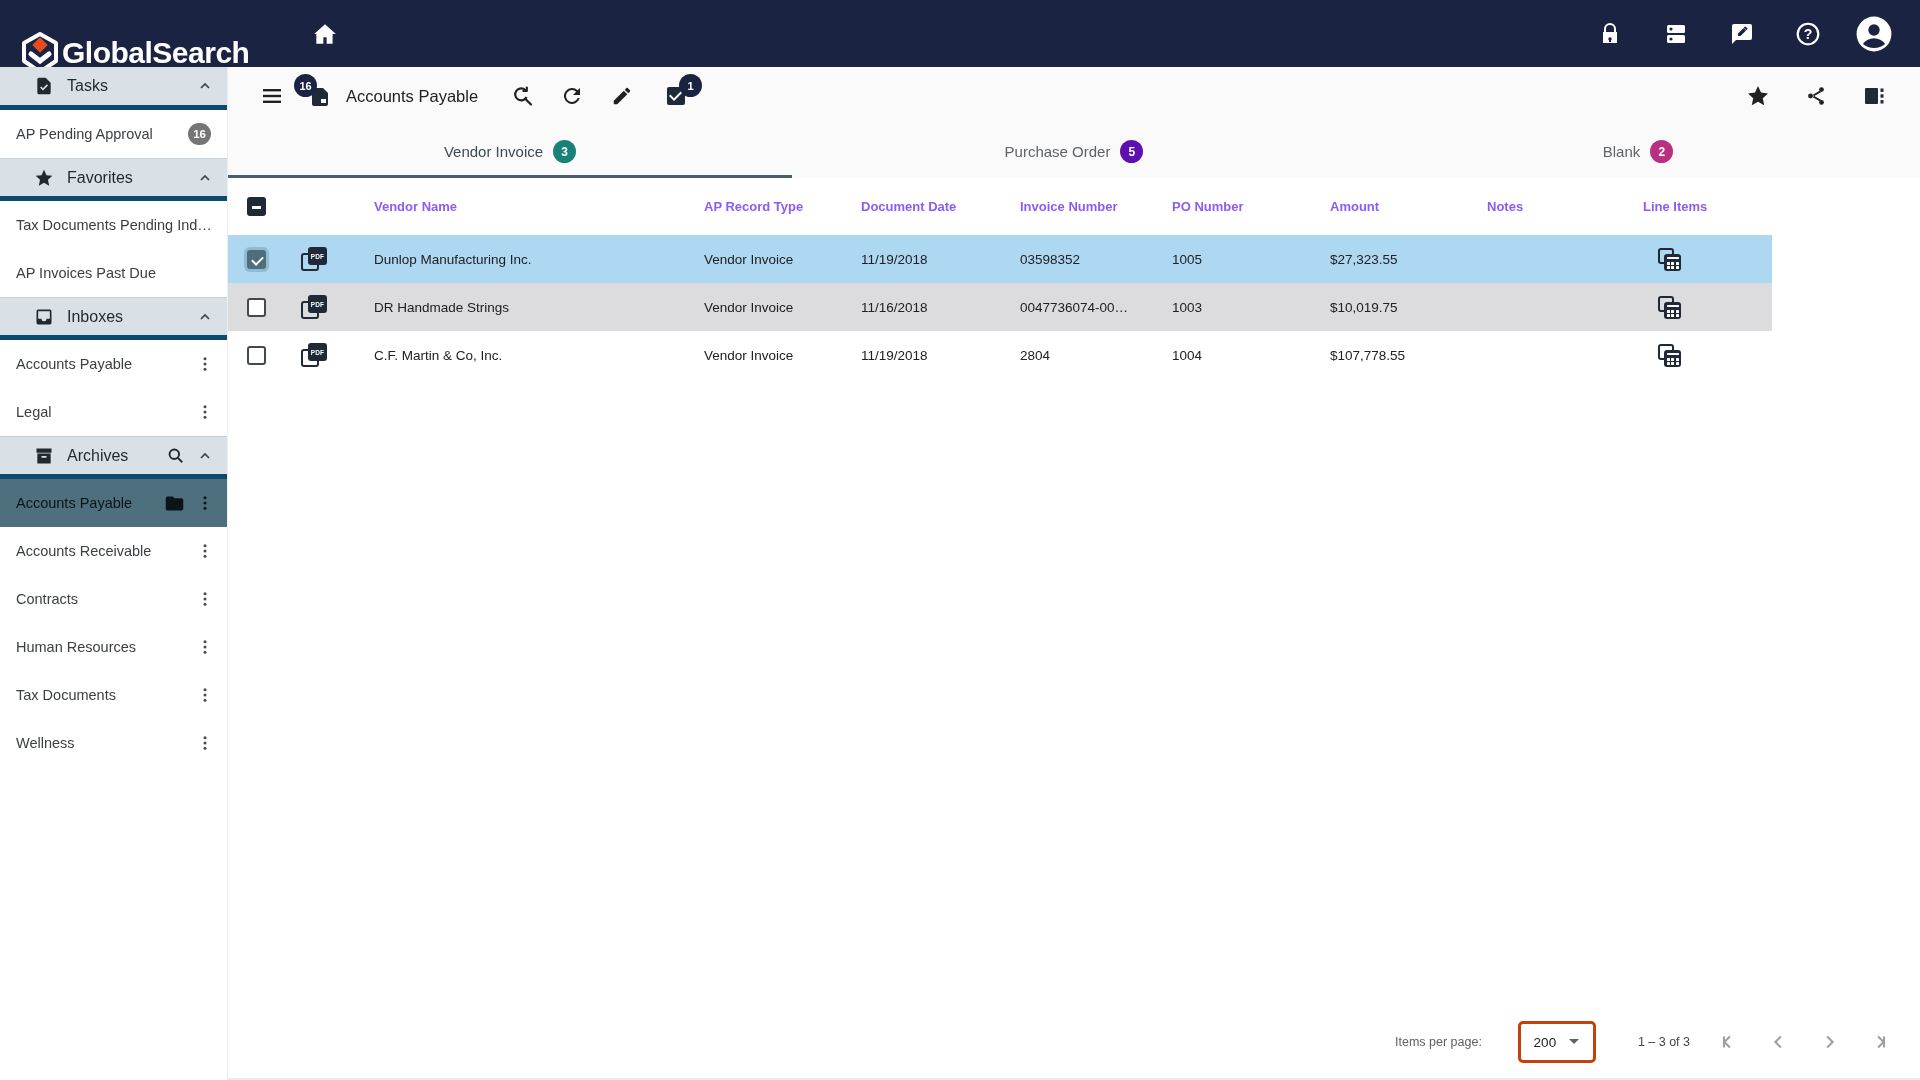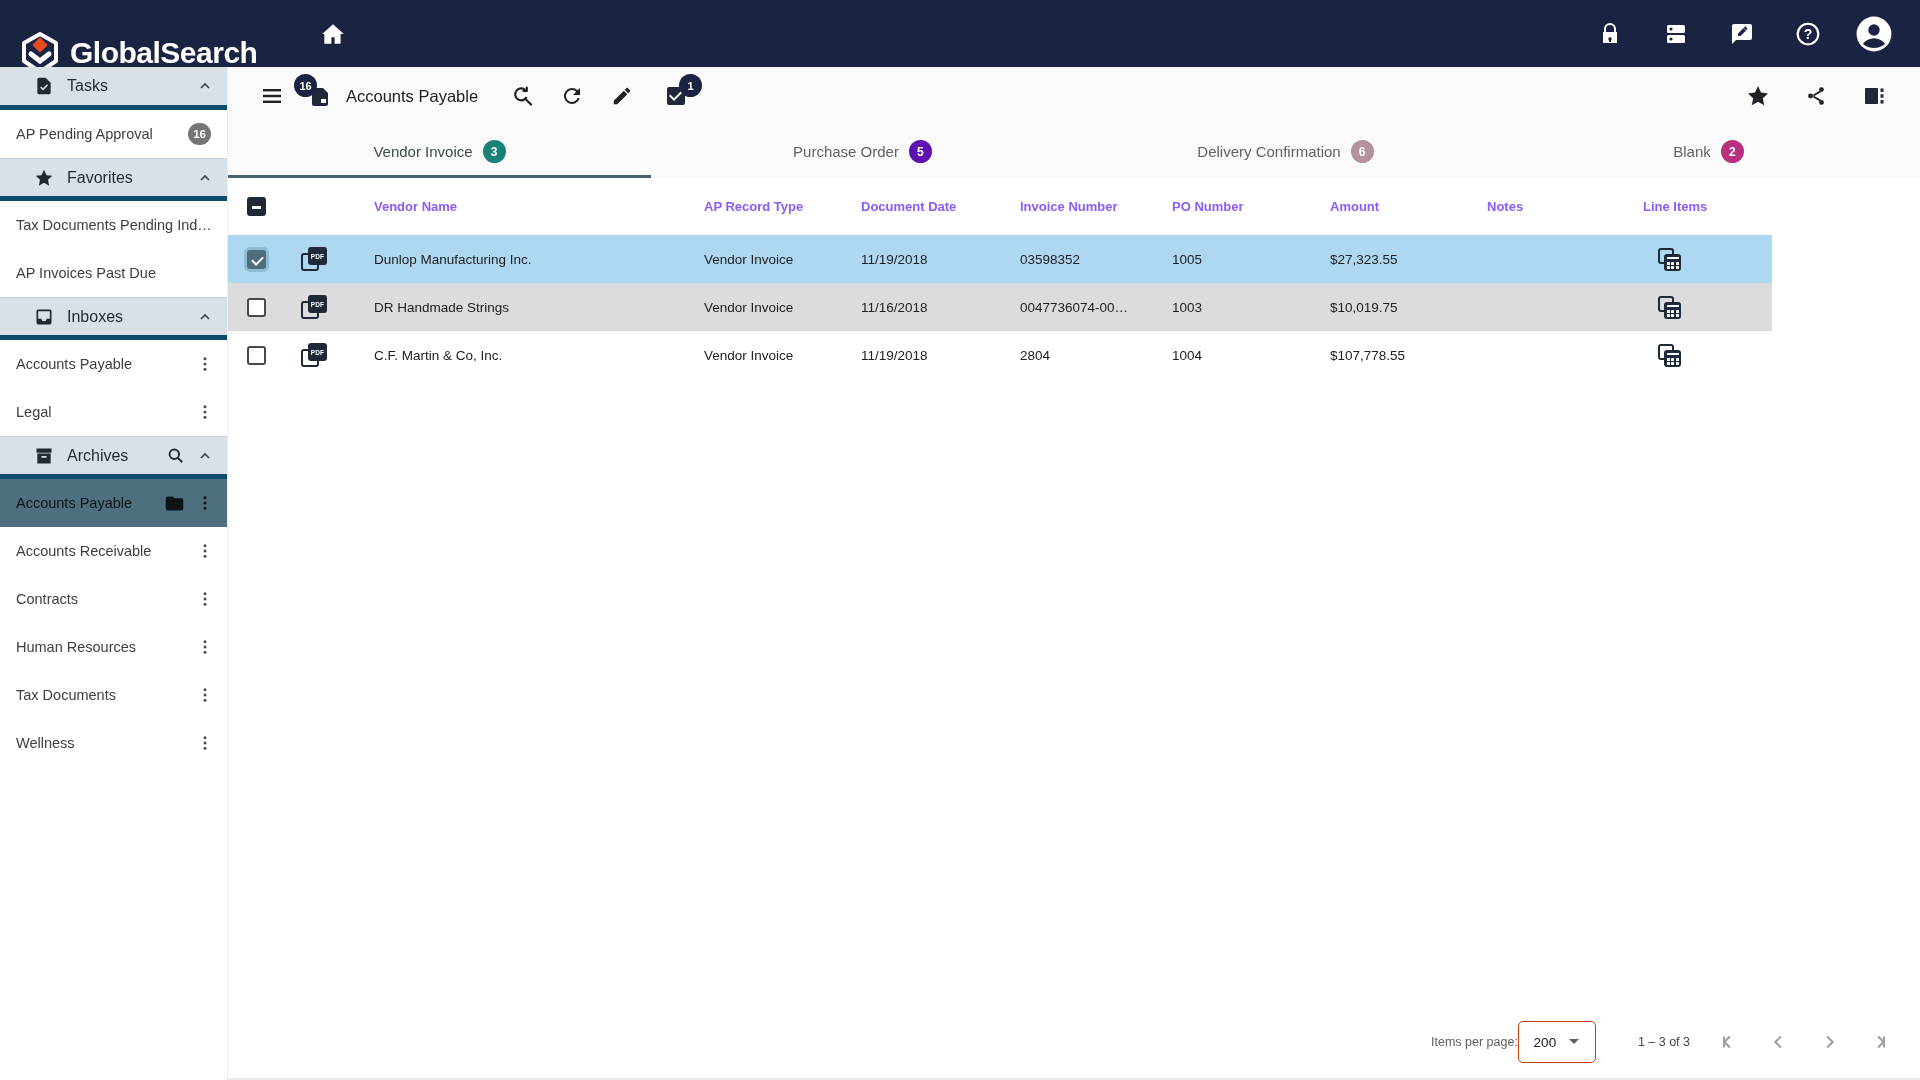--- a/index.html
+++ b/index.html
@@ -1,21 +1,21 @@
 <!DOCTYPE html>
 <html><head>
 <meta charset="utf-8">
 <style>
   * { margin:0; padding:0; box-sizing:border-box; }
   html,body { width:1920px; height:1080px; overflow:hidden; }
   body { font-family:"Liberation Sans", sans-serif; background:#fff; color:#202124; }
 
   
   .topbar { height:67px; background:#1b2342; display:flex; align-items:center; padding:0 26px 0 18px; }
-  .brand { display:flex; align-items:center; gap:8px;margin-top:39px; }
+  .brand { display:flex; align-items:center; gap:0;margin-top:39px; }
   .brand-text { color:#fff; font-size:30px; font-weight:700; letter-spacing:-0.5px; }
   .home-btn { margin-left:56px; display:flex; align-items:center; justify-content:center; width:40px; height:40px; cursor:pointer; }
   .topbar-spacer { flex:1; }
   .topbar-right { display:flex; align-items:center; gap:26px; }
   .tb-icon { width:40px; height:40px; display:flex; align-items:center; justify-content:center; cursor:pointer; }
 
   
   .shell { display:flex; height:1013px; }
 
   
@@ -82,22 +82,22 @@
   .li-ic .front { position:absolute; right:0; bottom:0; width:17px; height:17px; background:#1f2937; border-radius:3px;
                   display:grid; grid-template-columns:repeat(3,1fr); grid-template-rows:4px 1fr 1fr; gap:1.5px; padding:2.5px; }
   .li-ic .front i { background:#fff; border-radius:0.5px; }
   .li-ic .front i.hdr { grid-column:1 / 4; height:2.5px; }
 
   
   .content-fill { flex:1; background:#fff; }
   .footer { height:74px; display:flex; align-items:center; justify-content:flex-end; padding-right:28px; gap:0;
             border-bottom:2px solid #e8eaec; background:#fff; font-size:12.5px; color:#616161; }
   .ipp-label { }
-  .ipp-select { width:78px; height:42px; border:1px solid #c2410c; border-radius:5px; display:flex; align-items:center;
-                justify-content:center; gap:12px; color:#202124; font-size:13.5px; cursor:pointer; background:#fff; }
+  .ipp-select { width:78px; height:42px; border:3px solid #c2410c; border-radius:5px; display:flex; align-items:center;
+                justify-content:center; gap:12px; color:#202124; font-size:13.5px; cursor:pointer; background:#fff;margin-left:36px; }
   .range { margin:0 26px 0 42px; color:#444; }
   .pager { display:flex; gap:24px; }
   .pg-btn { width:26px; height:26px; display:flex; align-items:center; justify-content:center; cursor:default; }
 
   svg { display:block; }
 </style>
 </head>
 <body>
 
 <header class="topbar">
@@ -414,24 +414,20 @@
     <div class="tabs">
       <div class="tab active">
         <span>Vendor Invoice</span>
         <span class="tab-badge" style="background-color: rgb(24, 130, 121);">3</span>
       </div>
       <div class="tab">
         <span>Purchase Order</span>
         <span class="tab-badge" style="background-color: rgb(93, 15, 176);">5</span>
       </div>
       <div class="tab">
-        <span>Delivery Confirmation</span>
-        <span class="tab-badge" style="background-color: rgb(180, 146, 157);">6</span>
-      </div>
-      <div class="tab">
         <span>Blank</span>
         <span class="tab-badge" style="background-color: rgb(186, 48, 128);">2</span>
       </div>
     </div>
 
     <div class="table">
       <div class="trow thead">
         <div class="cell-center">
           <span class="cb indet"></span>
         </div>

